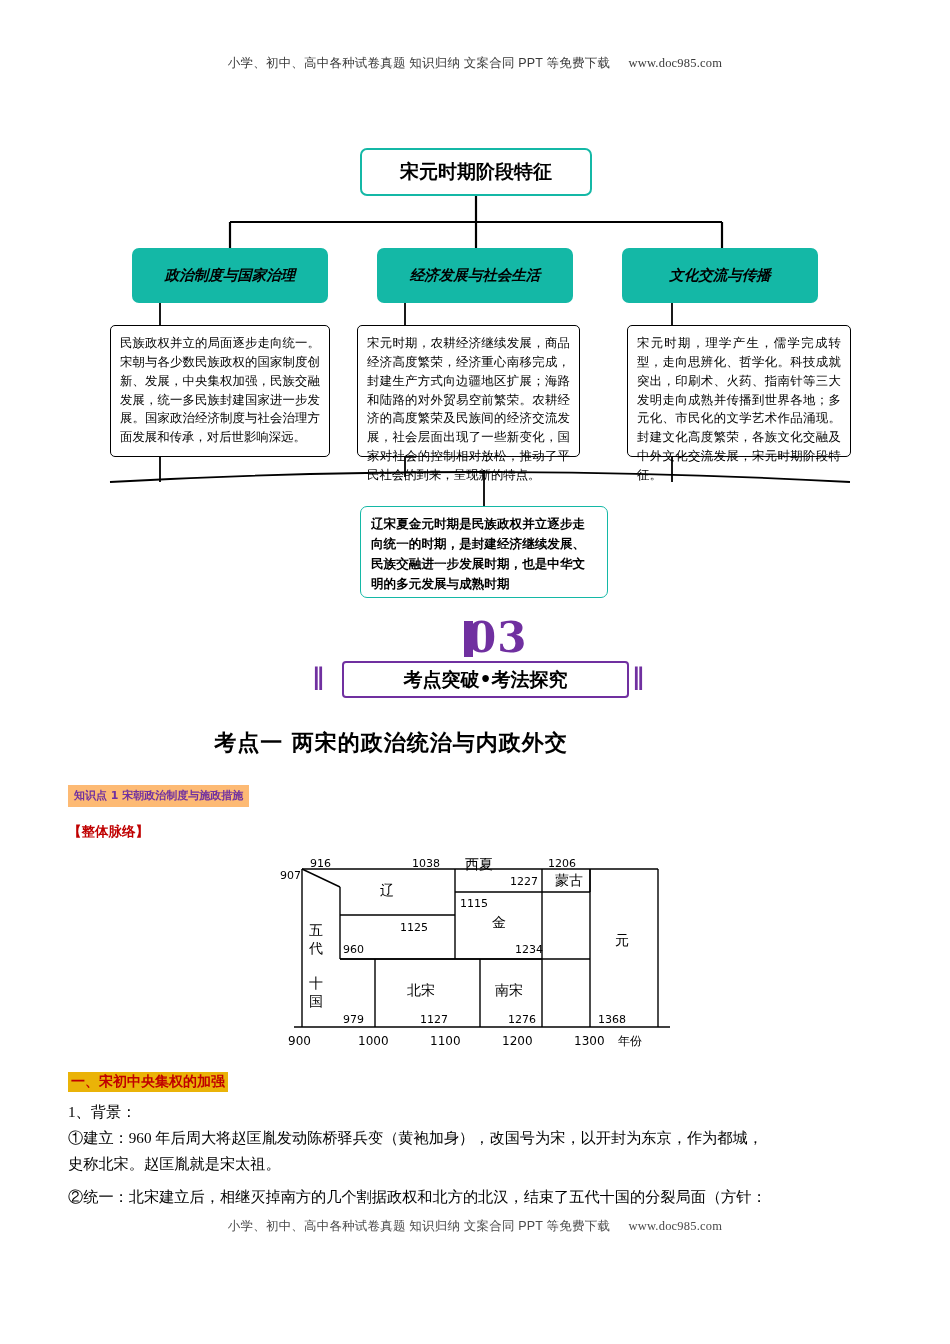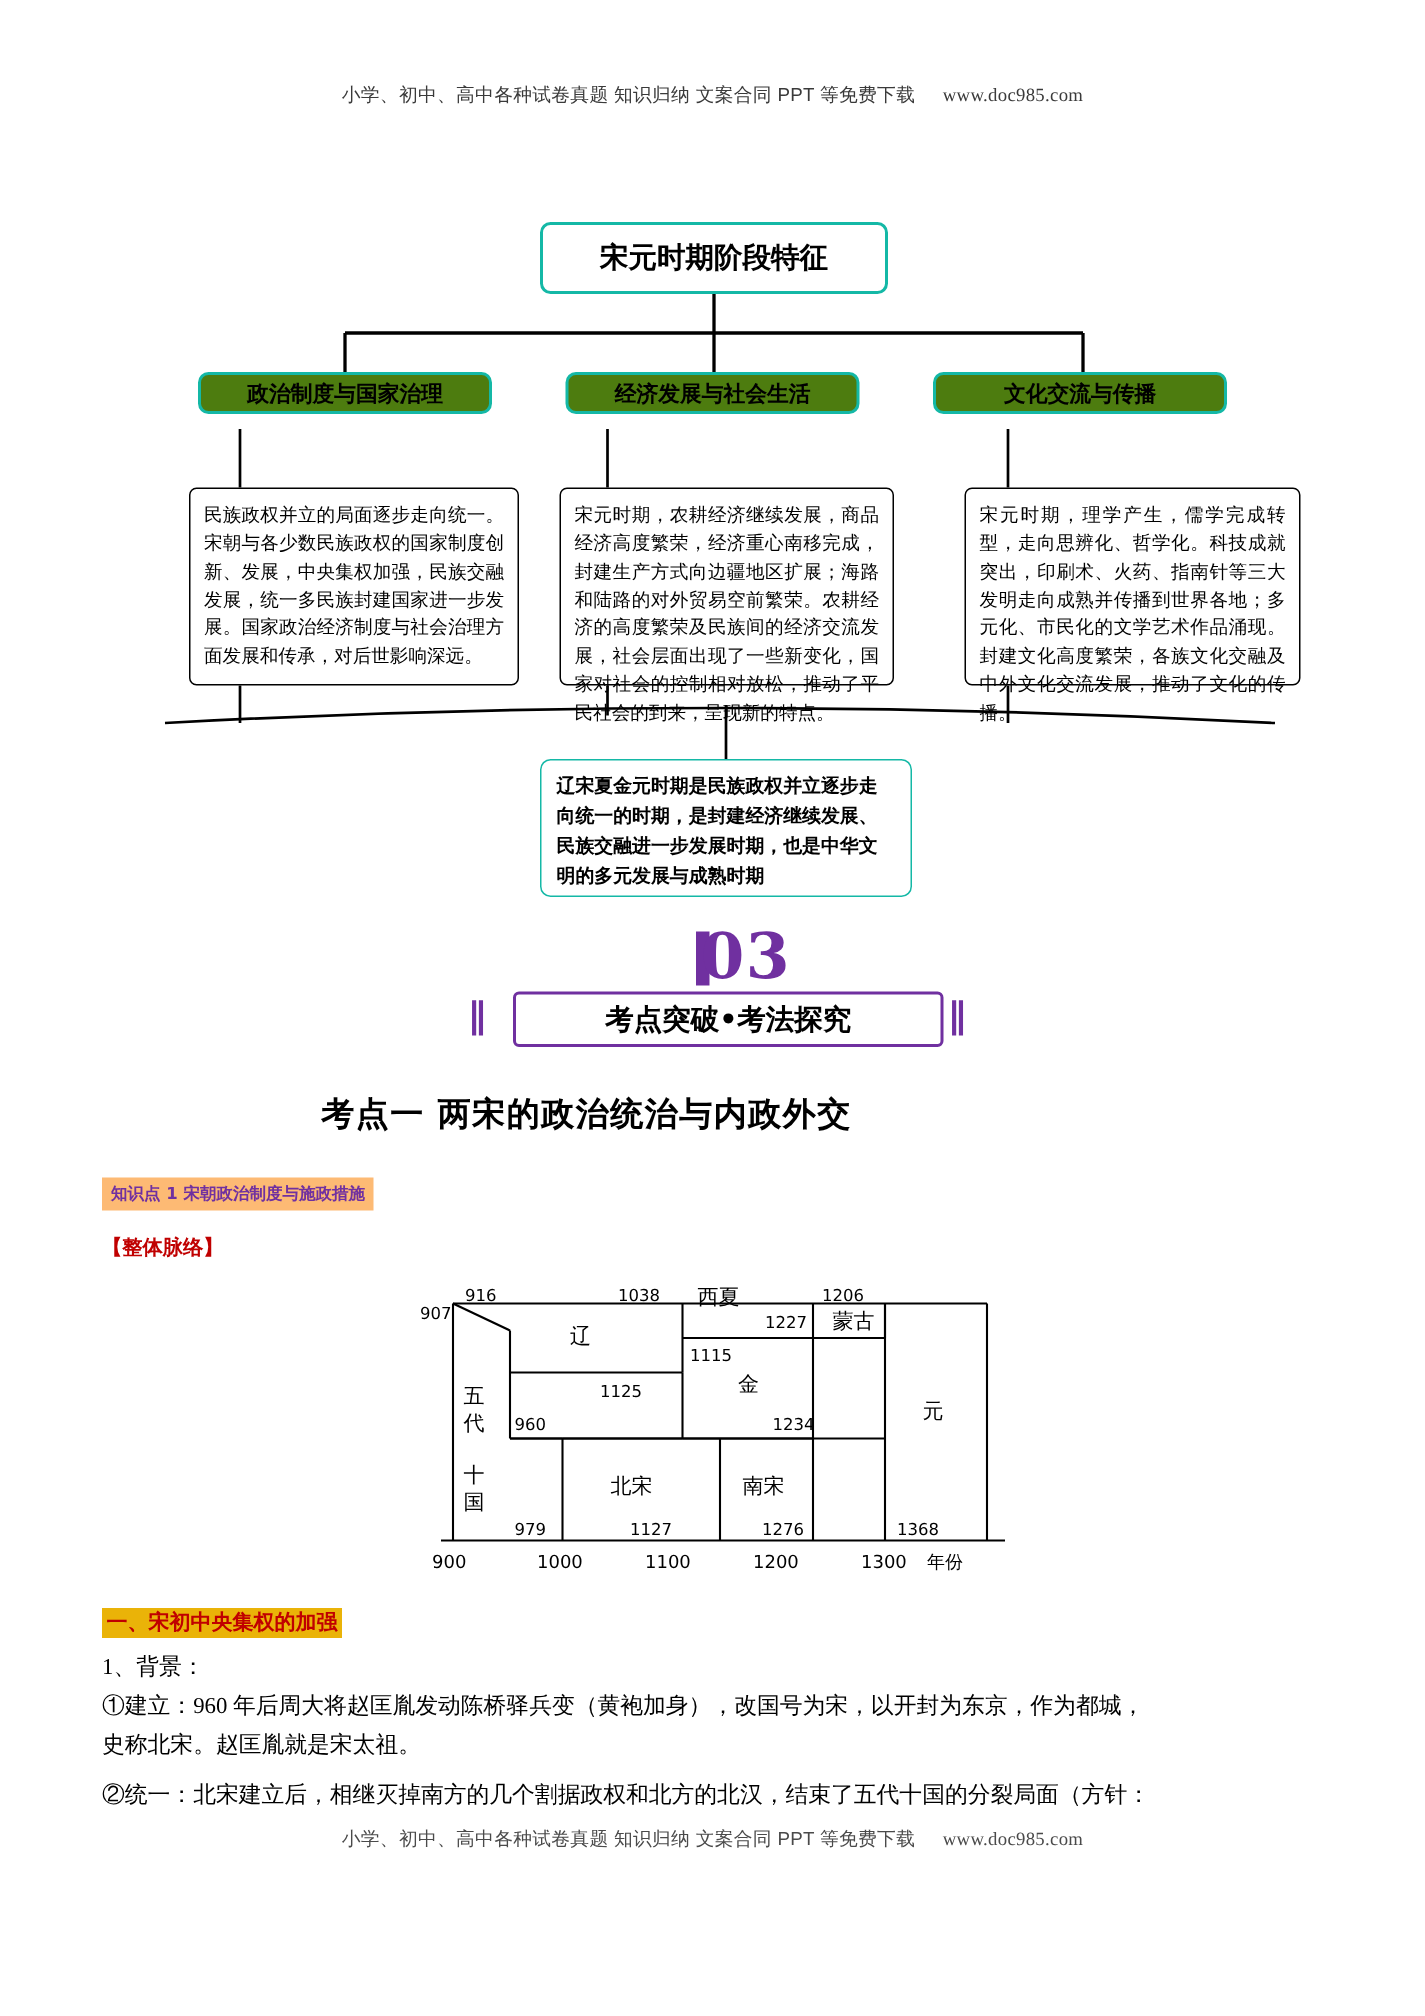--- a/index.html
+++ b/index.html
@@ -23,28 +23,28 @@
   
   .flow{position:absolute;left:0;top:130px;width:950px;height:490px;}
   .node{
     position:absolute;box-sizing:border-box;border:2px solid #14b8a6;border-radius:7px;
     background:#fff;font-family:"DejaVu Sans","Liberation Sans",sans-serif;
     font-weight:bold;text-align:center;display:flex;align-items:center;justify-content:center;
   }
   .title-node{
     left:360px;top:18px;width:232px;height:48px;font-size:19px;border-width:2.5px;
   }
-  .lvl2{height:28px;font-size:14.5px;background:#4d7c0f;border-width:2px;}
+  .lvl2{height:55px;font-size:14.5px;background:#14b8a6;border-width:2px;font-style:italic;}
   .l2a{left:132px;top:118px;width:196px;}
   .l2b{left:377px;top:118px;width:196px;}
   .l2c{left:622px;top:118px;width:196px;}
   .box{
     position:absolute;box-sizing:border-box;border:1.6px solid #000;border-radius:5px;
     background:#fff;font-family:"DejaVu Sans","Liberation Sans",sans-serif;
-    font-size:12.4px;line-height:1.52;padding:8px 9px;text-align:justify;margin-left:16px;
+    font-size:12.4px;line-height:1.52;padding:8px 9px;text-align:justify;
   }
   .b1{left:110px;top:195px;width:220px;height:132px;}
   .b2{left:357px;top:195px;width:223px;height:132px;}
   .b3{left:627px;top:195px;width:224px;height:132px;}
   .concl{
     left:360px;top:376px;width:248px;height:92px;font-size:12.6px;font-weight:bold;
     border-width:1.8px;text-align:left;line-height:1.58;padding:7px 10px;
     display:block;font-family:"DejaVu Sans","Liberation Sans",sans-serif;
   }
   .flow svg{position:absolute;left:0;top:0;}
@@ -140,21 +140,21 @@
     </svg>
 
     <div class="node title-node">宋元时期阶段特征</div>
 
     <div class="node lvl2 l2a">政治制度与国家治理</div>
     <div class="node lvl2 l2b">经济发展与社会生活</div>
     <div class="node lvl2 l2c">文化交流与传播</div>
 
     <div class="box b1">民族政权并立的局面逐步走向统一。宋朝与各少数民族政权的国家制度创新、发展，中央集权加强，民族交融发展，统一多民族封建国家进一步发展。国家政治经济制度与社会治理方面发展和传承，对后世影响深远。</div>
     <div class="box b2">宋元时期，农耕经济继续发展，商品经济高度繁荣，经济重心南移完成，封建生产方式向边疆地区扩展；海路和陆路的对外贸易空前繁荣。农耕经济的高度繁荣及民族间的经济交流发展，社会层面出现了一些新变化，国家对社会的控制相对放松，推动了平民社会的到来，呈现新的特点。</div>
-    <div class="box b3">宋元时期，理学产生，儒学完成转型，走向思辨化、哲学化。科技成就突出，印刷术、火药、指南针等三大发明走向成熟并传播到世界各地；多元化、市民化的文学艺术作品涌现。封建文化高度繁荣，各族文化交融及中外文化交流发展，推动了文化的传播。</div>
+    <div class="box b3">宋元时期，理学产生，儒学完成转型，走向思辨化、哲学化。科技成就突出，印刷术、火药、指南针等三大发明走向成熟并传播到世界各地；多元化、市民化的文学艺术作品涌现。封建文化高度繁荣，各族文化交融及中外文化交流发展，宋元时期阶段特征。</div>
 
     <div class="node concl">辽宋夏金元时期是民族政权并立逐步走向统一的时期，是封建经济继续发展、民族交融进一步发展时期，也是中华文明的多元发展与成熟时期</div>
   </div>
 
   <div class="sec03">
     <div class="num03-bar"></div>
     <div class="num03">03</div>
     <div class="slashL">∥</div>
     <div class="banner">考点突破•考法探究</div>
     <div class="slashR">∥</div>

